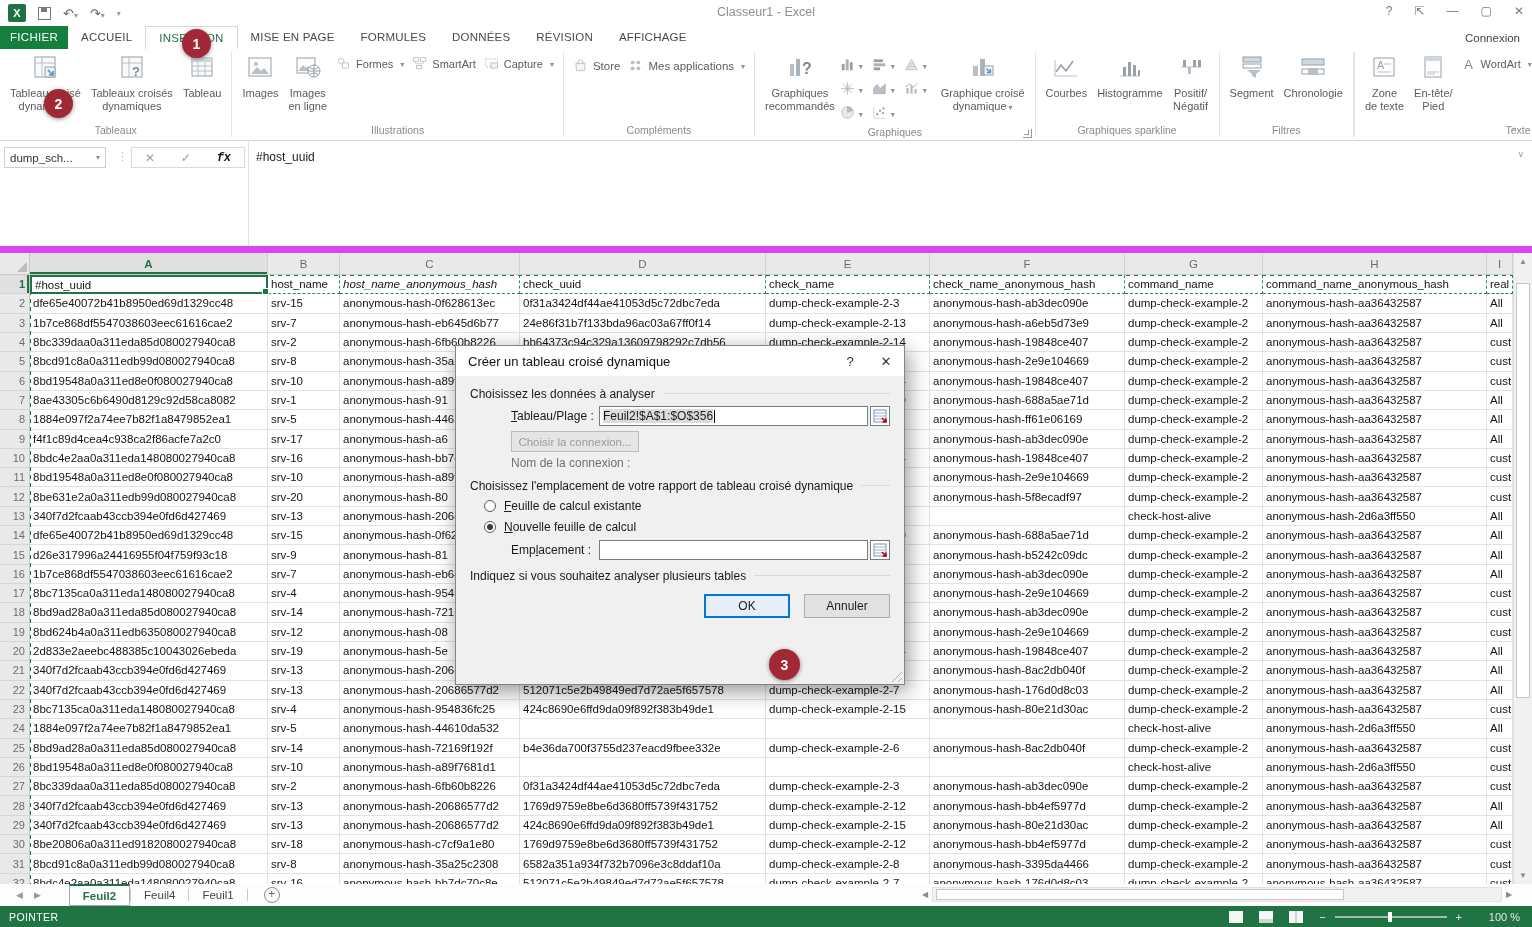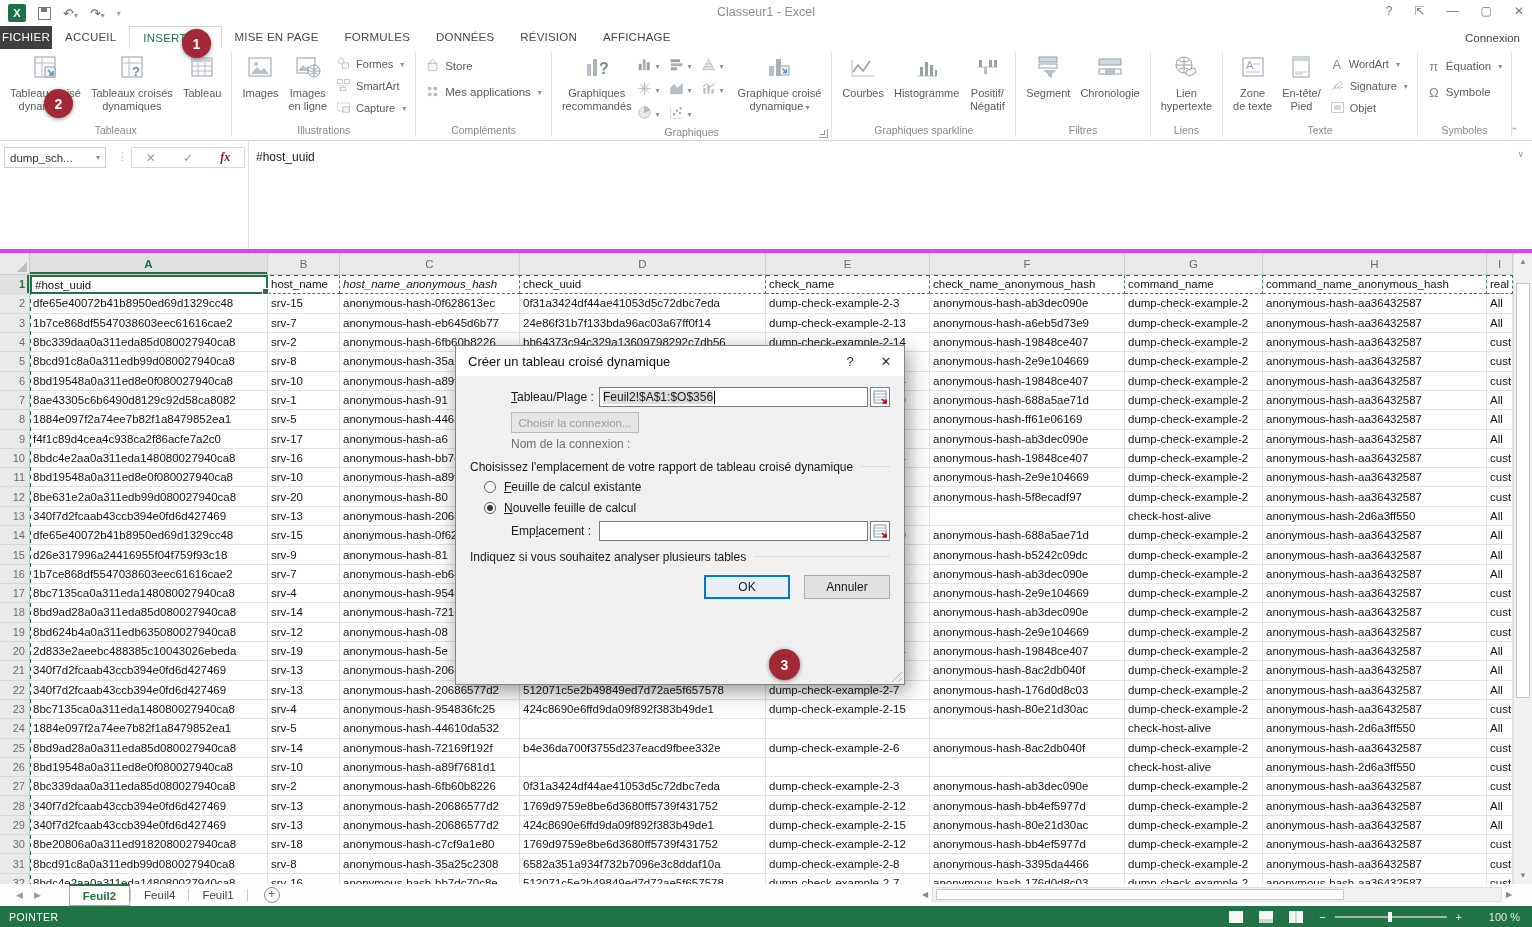--- a/index.html
+++ b/index.html
@@ -15,57 +15,57 @@
   .qat .sm{font-size:8px;color:#9a9a9a}
   .save-ic{width:13px;height:13px;border:1.5px solid #7a7a7a;position:relative}
   .save-ic::after{content:"";position:absolute;left:2px;top:0;width:6px;height:4px;background:#7a7a7a}
   .title-text{position:absolute;left:0;right:0;top:5px;text-align:center;color:#8f8f8f;font-size:12.5px}
   .winctrl{position:absolute;right:8px;top:4px;display:flex;gap:22px;color:#7a7a7a;font-size:12px}
   .winctrl span{cursor:default}
 
   
   .tabrow{position:absolute;top:26px;left:0;width:100%;height:23px;background:#fff;
           display:flex;align-items:stretch;font-size:11.5px}
-  .ftab{background:#404040;color:#fff;padding:5px 2px;letter-spacing:.3px}
+  .ftab{background:#15803d;color:#fff;padding:5px 10px;letter-spacing:.3px}
   .rtab{padding:5px 13px;color:#4a4a4a;letter-spacing:.2px}
   .rtab.active{color:#217346;background:#fff;border:1px solid #d8d8d8;border-bottom:none}
   .connexion{margin-left:auto;align-self:center;color:#444;padding-right:12px;font-size:11.5px}
 
   
   .ribbon{position:absolute;top:49px;left:0;width:100%;height:92px;background:#fff;
           border-bottom:1px solid #d4d4d4;display:flex;overflow:hidden}
   .rgroup{display:flex;flex-direction:column;position:relative;flex:none}
   .rgroup-items{flex:1;display:flex;align-items:flex-start;padding:3px 5px 0}
   .rgroup-label{height:16px;text-align:center;font-size:10.5px;color:#8a8a8a;line-height:13px;position:relative}
   .rsep{width:1px;background:#e4e4e4;margin:3px 0;flex:none}
   .rb-large{display:flex;flex-direction:column;align-items:center;padding:2px 5px;min-width:46px;
             color:#5c5c5c;font-size:11px;text-align:center;line-height:13px}
   .rb-large .ic{margin-bottom:4px}
-  .rb-stack{display:flex;flex-direction:column;justify-content:flex-start;padding-top:1px}
+  .rb-stack{display:flex;flex-direction:row;justify-content:flex-start;padding-top:1px}
   .rb-small{display:flex;align-items:center;gap:5px;height:22px;font-size:11px;color:#5c5c5c;padding:0 4px;white-space:nowrap}
   .rb-small.lg{height:26px;font-size:11.5px}
   .glyph{font-size:13px;color:#8b8b8b;width:14px;text-align:center}
   .arrow{font-size:8px;color:#8f8f8f;margin-left:2px}
   .chartgrid{display:grid;grid-template-columns:repeat(3,32px);grid-auto-rows:24px;align-items:center;padding-top:2px}
   .cg-item{display:flex;align-items:center;gap:2px}
   .glauncher{position:absolute;right:3px;bottom:2px;width:9px;height:9px;
              border-right:1px solid #9a9a9a;border-bottom:1px solid #9a9a9a}
   .glauncher::before{content:"";position:absolute;right:2px;bottom:2px;width:4px;height:4px;
              border-right:1px solid #9a9a9a;border-bottom:1px solid #9a9a9a}
   .ribbon-collapse{position:absolute;right:14px;bottom:4px;color:#8a8a8a;font-size:9px}
 
   
-  .formula{position:absolute;top:141px;left:0;width:100%;height:112px;background:#fff;border-bottom:4px solid #d946ef}
+  .formula{position:absolute;top:141px;left:0;width:100%;height:112px;background:#fff;border-bottom:7px solid #d946ef}
   .namebox{position:absolute;left:4px;top:6px;width:102px;height:21px;border:1px solid #d0d0d0;
            display:flex;align-items:center;padding:0 5px;font-size:11.5px;color:#333}
   .namebox .arrow{margin-left:auto}
   .fx-dots{position:absolute;left:117px;top:9px;color:#b5b5b5;font-size:11px}
   .fxgroup{position:absolute;left:131px;top:6px;width:114px;height:21px;border:1px solid #dadada;
            display:flex;align-items:center;justify-content:space-around;color:#9a9a9a;font-size:12px}
-  .fxgroup .fx{font-family:Liberation Serif, serif;font-style:italic;color:#7f1d1d;font-weight:bold}
+  .fxgroup .fx{font-family:Liberation Mono, monospace;font-style:italic;color:#0f172a;font-weight:bold}
   .fdivider{position:absolute;left:248px;top:0;bottom:0;width:1px;background:#e2e2e2}
   .ftext{position:absolute;left:256px;top:9px;font-size:12px;color:#1c1c1c}
   .fchevron{position:absolute;right:8px;top:8px;color:#9a9a9a;font-size:9px}
 
   
   .grid{position:absolute;top:253px;left:0;width:1513px;height:631px;overflow:hidden;background:#fff}
   .g-header{display:flex;height:22px;background:#e9e9e9}
   .sel-all{width:30px;flex:none;border-right:1px solid #c9c9c9;border-bottom:1px solid #c9c9c9;position:relative}
   .sel-all::after{content:"";position:absolute;right:2px;bottom:2px;
                   border-left:10px solid transparent;border-bottom:10px solid #bcbcbc}
@@ -442,34 +442,20 @@
                 <rect x="2" y="5" width="22" height="6" fill="#cfd8df" stroke="#98a0a8"></rect>
                 <rect x="2" y="15" width="22" height="5" stroke="#98a0a8"></rect>
                 <rect x="8" y="14" width="10" height="7" fill="#b9bfc6"></rect>
               </svg></span>
             <div>Chronologie</div>
           </div>
         </div>
         <div class="rgroup-label">Filtres</div>
       </div>
       <div class="rsep"></div>
-      <div class="rgroup">
-        <div class="rgroup-items">
-          <div class="rb-large">
-            <span class="ic"><svg width="26" height="26" viewBox="0 0 26 26" fill="none">
-                <circle cx="11" cy="11" r="8" stroke="#98a0a8"></circle>
-                <path d="M3 11h16M11 3v16M5.5 6c3 2.5 8 2.5 11 0M5.5 16c3-2.5 8-2.5 11 0" stroke="#98a0a8"></path>
-                <rect x="13" y="15" width="10" height="6" rx="3" stroke="#98a0a8" fill="#fff" transform="rotate(-25 18 18)"></rect>
-              </svg></span>
-            <div>Lien</div>
-            <div>hypertexte</div>
-          </div>
-        </div>
-        <div class="rgroup-label">Liens</div>
-      </div>
       <div class="rsep"></div>
       <div class="rgroup">
         <div class="rgroup-items">
           <div class="rb-large">
             <span class="ic"><svg width="26" height="26" viewBox="0 0 26 26" fill="none">
                 <rect x="3" y="4" width="20" height="18" stroke="#98a0a8" fill="#fff"></rect>
                 <text x="6" y="15" font-size="11" fill="#98a0a8" font-family="Liberation Sans">A</text>
                 <path d="M13 10h7M6 18h14" stroke="#b9bfc6"></path>
               </svg></span>
             <div>Zone</div>
@@ -997,20 +983,23 @@
   </div>
 
   <div class="dialog">
     <div class="dlg-title">
       <span>Créer un tableau croisé dynamique</span>
       <span class="dlg-sp"></span>
       <span class="dlg-help">?</span>
       <span class="dlg-x">✕</span>
     </div>
     <div class="dlg-body">
+      <div class="sect">
+          <span>Choisissez les données à analyser</span>
+        </div>
       <div class="frow">
         <span class="flabel"><u>T</u>ableau/Plage :</span>
         <div class="field">
           <span class="rangetext">Feuil2!$A$1:$O$356</span>
             <span class="caret"></span>
         </div>
         <span class="picker">
           <svg width="14" height="14" viewBox="0 0 14 14">
               <rect x="1" y="1" width="12" height="12" fill="#fff" stroke="#7b93b5"></rect>
               <path d="M1 4h12M1 7h12M1 10h12" stroke="#9fb4cd" stroke-width="1"></path>

